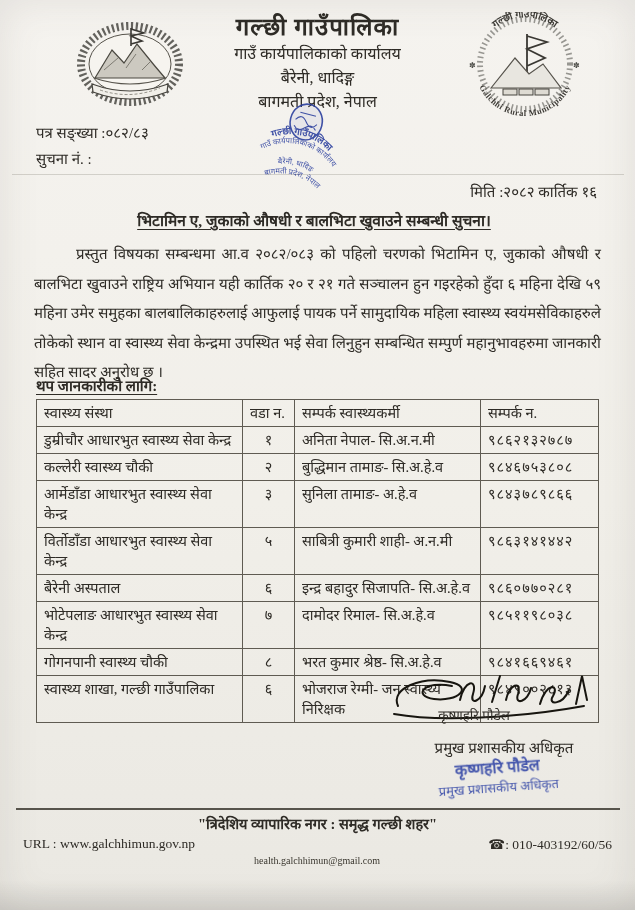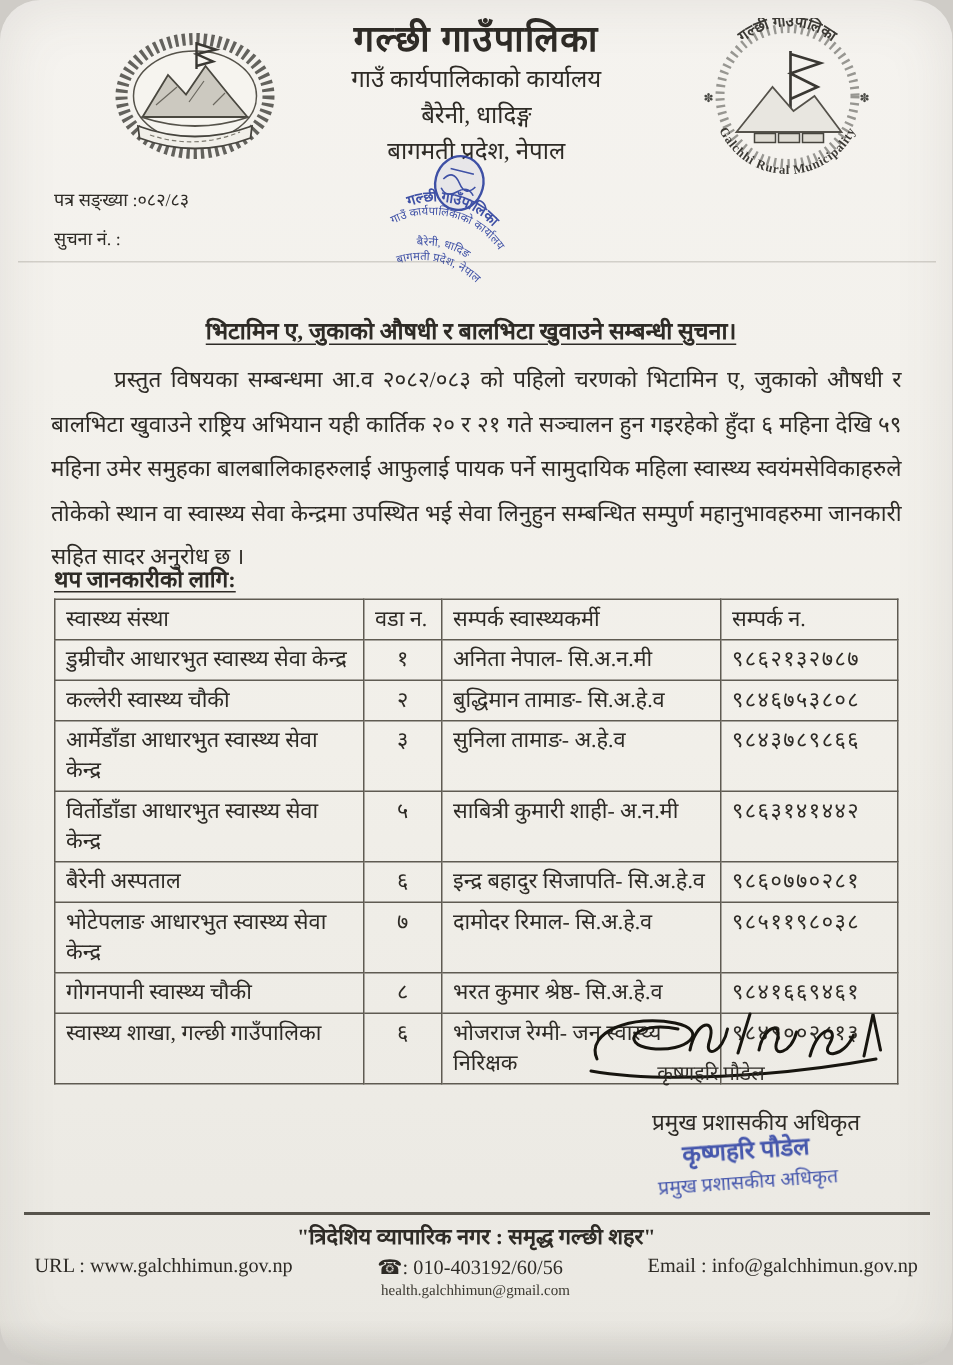--- a/index.html
+++ b/index.html
@@ -1,33 +1,32 @@
 <!DOCTYPE html>
 <html><head>
 <meta charset="utf-8">
 <style>
   html,body{margin:0;padding:0;background:#cfccc7;}
   .page{
     position:relative;width:635px;height:910px;margin:0 auto;overflow:hidden;
     background:linear-gradient(180deg,#f5f3ef 0%,#f1efe9 55%,#eae8e2 100%);
     font-family:"Liberation Serif", serif;color:#2e2b26;
     box-shadow:inset 0 0 40px rgba(90,85,70,.12);
-    border-radius:27px;
   }
   .page::after{content:"";position:absolute;left:0;right:0;bottom:0;height:30px;
     background:linear-gradient(180deg,rgba(0,0,0,0),rgba(0,0,0,.09));pointer-events:none;}
   .abs{position:absolute;}
   
   .hdr-center{left:150px;top:12px;width:335px;text-align:center;}
   .hdr-title{font-size:24px;font-weight:bold;letter-spacing:1px;line-height:30px;}
   .hdr-line{font-size:16px;line-height:24px;}
   .emblem-left{left:74px;top:20px;}
   .logo-right{left:463px;top:12px;}
   
-  .meta-left{left:36px;top:120px;font-size:12px;line-height:26px;}
+  .meta-left{left:36px;top:120px;font-size:15px;line-height:26px;}
   .date-line{right:38px;top:181px;font-size:15px;}
   .sep-line{left:12px;top:174px;width:612px;height:1px;background:rgba(90,85,75,.22);}
   
   .hdr-stamp{left:237px;top:97px;}
   
   .subject{left:0;top:209px;width:628px;text-align:center;font-size:15.5px;font-weight:bold;
     text-decoration:underline;text-underline-offset:3px;}
   
   .body-par{left:34px;top:240px;width:567px;font-size:15px;line-height:29.5px;
     text-align:justify;text-indent:42px;}
@@ -125,20 +124,21 @@
         <text font-size="9.5" font-weight="bold"><textPath href="#st1" startOffset="50%" text-anchor="middle">गल्छी गाउँपालिका</textPath></text>
         <text font-size="7.6"><textPath href="#st2" startOffset="50%" text-anchor="middle">गाउँ कार्यपालिकाको कार्यालय</textPath></text>
         <text font-size="7.6"><textPath href="#st3" startOffset="50%" text-anchor="middle">बैरेनी, धादिङ</textPath></text>
         <text font-size="7.6"><textPath href="#st4" startOffset="50%" text-anchor="middle">बागमती प्रदेश, नेपाल</textPath></text>
       </g>
     </svg>
   </div>
 
   <div class="abs sep-line"></div>
 
+  <div class="abs date-line">मिति :२०८२ कार्तिक १६</div>
 
   <div class="abs subject">भिटामिन ए, जुकाको औषधी र बालभिटा खुवाउने सम्बन्धी सुचना।</div>
 
   <div class="abs body-par">प्रस्तुत विषयका सम्बन्धमा आ.व २०८२/०८३ को पहिलो चरणको भिटामिन ए, जुकाको औषधी र बालभिटा खुवाउने राष्ट्रिय अभियान यही कार्तिक २० र २१ गते सञ्चालन हुन गइरहेको हुँदा ६ महिना देखि ५९ महिना उमेर समुहका बालबालिकाहरुलाई आफुलाई पायक पर्ने सामुदायिक महिला स्वास्थ्य स्वयंमसेविकाहरुले तोकेको स्थान वा स्वास्थ्य सेवा केन्द्रमा उपस्थित भई सेवा लिनुहुन सम्बन्धित सम्पुर्ण महानुभावहरुमा जानकारी सहित सादर अनुरोध छ ।</div>
 
   <div class="abs more-info">थप जानकारीको लागि:</div>
 
   <div class="abs tbl-wrap">
     <table class="data">
       <colgroup>
@@ -228,17 +228,16 @@
     <div class="l2">प्रमुख प्रशासकीय अधिकृत</div>
   </div>
 
   <div class="abs foot-line"></div>
   <div class="abs foot-slogan">"त्रिदेशिय व्यापारिक नगर : समृद्ध गल्छी शहर"</div>
   <div class="abs foot-row">
     <span>URL : www.galchhimun.gov.np</span>
     <span>
       <span>☎</span><span>: 010-403192/60/56</span>
     </span>
-    <span>Email : info@galchhimun.gov.np</span>
   </div>
   <div class="abs foot-phone2">health.galchhimun@gmail.com</div>
 
 </div>
 
 </body></html>

